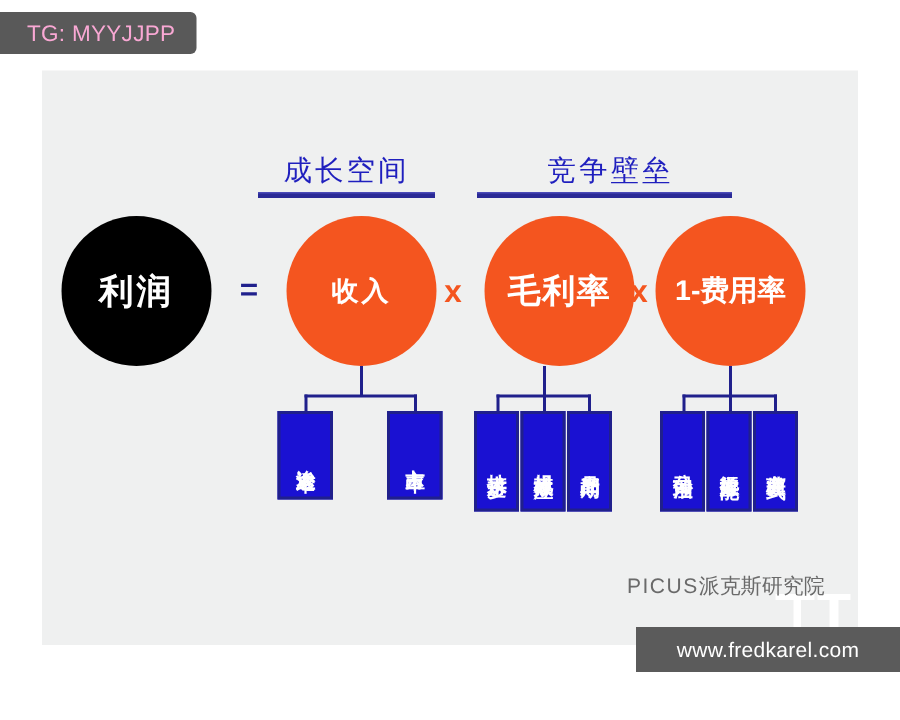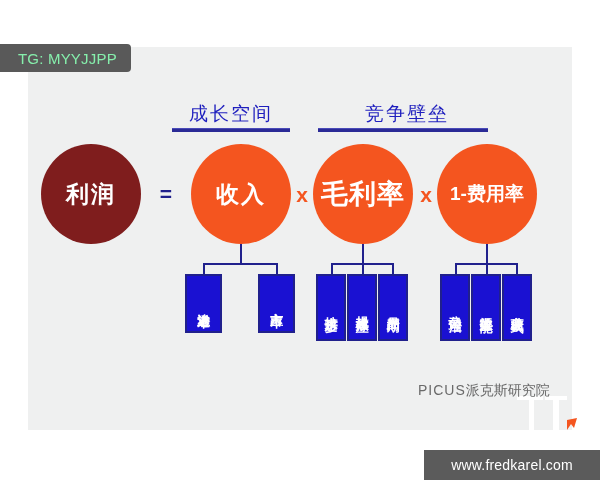--- a/index.html
+++ b/index.html
@@ -28,34 +28,33 @@
   
   #tg-badge {
     position: absolute;
     left: 0px;
     top: 8px;
     height: 28px;
     padding: 0 14px 0 18px;
     display: flex;
     align-items: center;
     background: #595959;
-    color: #86efac;
+    color: #f9a8d4;
     font-size: 15px;
     letter-spacing: .2px;
     border-radius: 0 4px 4px 0;
     white-space: nowrap;
     z-index: 40;
-    margin-top: 36px;
   }
 
   
   #url-banner {
     position: absolute;
     left: 424px;
-    top: 450px;
+    top: 418px;
     width: 176px;
     height: 30px;
     display: flex;
     align-items: center;
     justify-content: center;
     background: #5b5b5b;
     color: #ffffff;
     font-size: 14px;
     letter-spacing: .2px;
     white-space: nowrap;
@@ -95,26 +94,26 @@
   .circle {
     position: absolute;
     border-radius: 50%;
     display: flex;
     align-items: center;
     justify-content: center;
     color: #ffffff;
     font-weight: bold;
     white-space: nowrap;
   }
-  .circle.blue { background: #7f1d1d; text-align: center; }
+  .circle.blue { background: #000000; text-align: center; }
   .circle.orange { background: #f4551f; }
 
   #c-profit { left: 41px; top: 144px; width: 100px; height: 100px; font-size: 23px; letter-spacing: 2px; }
-  #c-revenue { left: 191px; top: 144px; width: 100px; height: 100px; font-size: 23px; letter-spacing: 2px; }
-  #c-gm { left: 313px; top: 144px; width: 100px; height: 100px; font-size: 27px; letter-spacing: 1px; text-align: right; }
+  #c-revenue { left: 191px; top: 144px; width: 100px; height: 100px; font-size: 18px; letter-spacing: 2px; }
+  #c-gm { left: 323px; top: 144px; width: 100px; height: 100px; font-size: 22px; letter-spacing: 1px; text-align: right; }
   #c-exp { left: 437px; top: 144px; width: 100px; height: 100px; font-size: 19px; letter-spacing: 0px; text-align: center; }
 
   
   .op {
     position: absolute;
     font-weight: bold;
     font-size: 21px;
     display: flex;
     align-items: center;
     justify-content: center;

